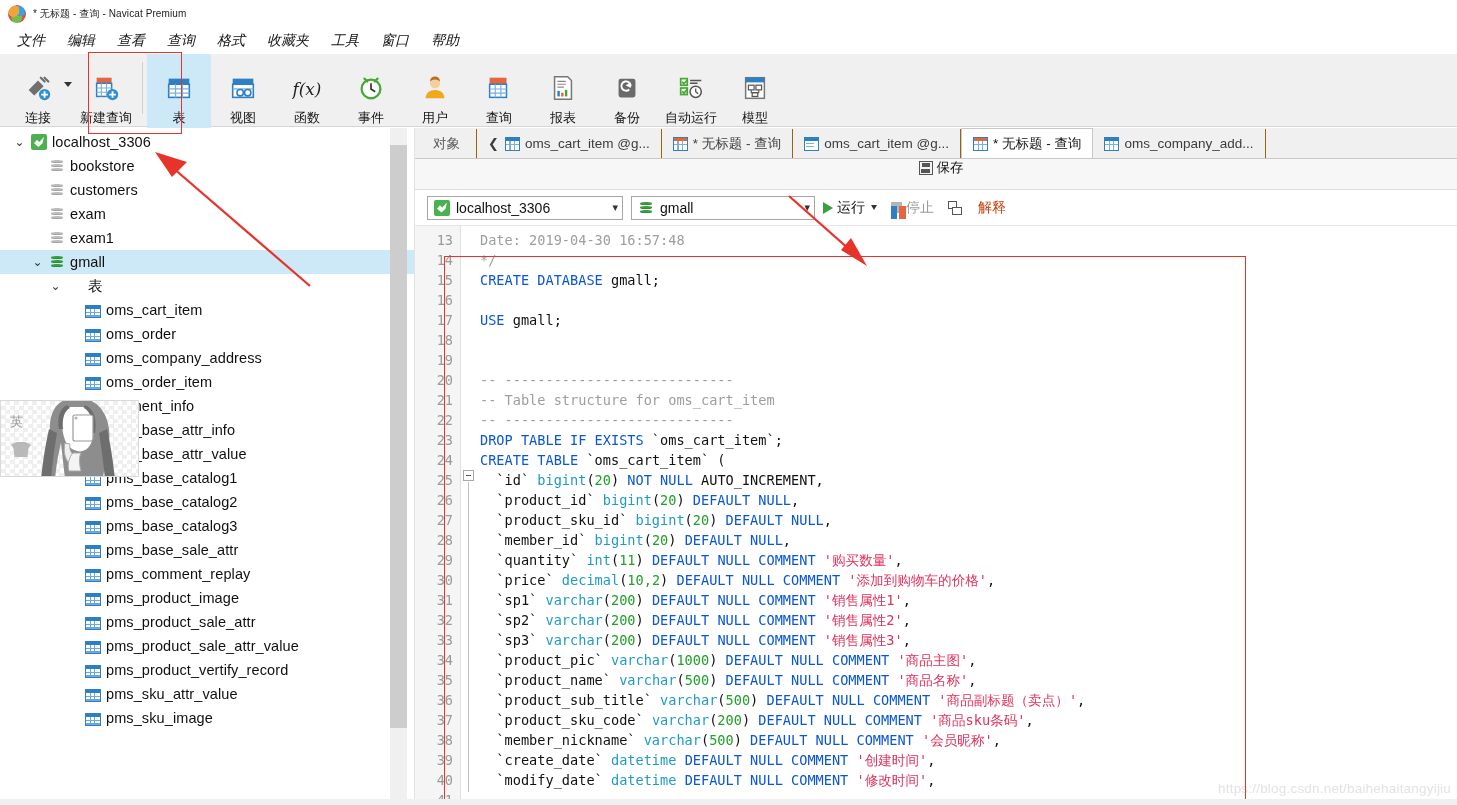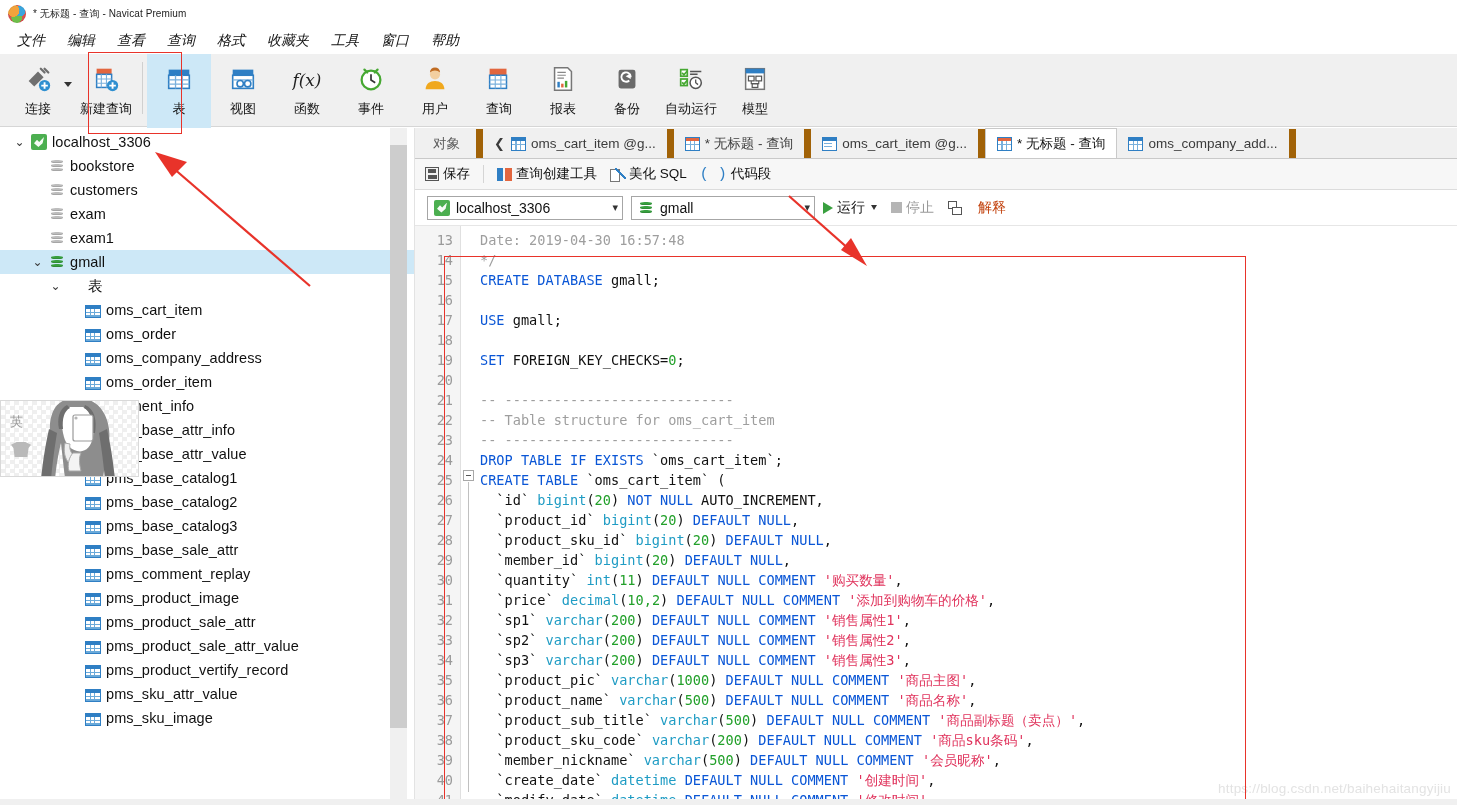--- a/index.html
+++ b/index.html
@@ -34,21 +34,21 @@
     font-size:14px; color:#121212; padding:2px 11px; cursor:default; white-space:nowrap;font-style:italic;
   }
 
   
   .toolbar {
     height:73px; background:#f0f0f0; border-bottom:1px solid #d6d6d6;
     display:flex; align-items:flex-start; padding-left:6px; position:relative;
   }
   .tb-item {
     width:64px; height:82px; display:flex; flex-direction:column;
-    align-items:center; justify-content:flex-start; padding-top:7px; gap:3px; cursor:default;
+    align-items:center; justify-content:center; padding-top:7px; gap:3px; cursor:default;
   }
   .tb-item .glyph { height:36px; display:flex; align-items:center; justify-content:center; }
   .tb-item .lbl { font-size:13px; color:#151515; white-space:nowrap; }
   .tb-item.sel { background:#cde8f7; }
   .tb-sep { width:1px; height:52px; background:#d0d0d0; margin:8px 4px 0 4px; }
   .tb-caret {
     align-self:flex-start; margin-top:28px; margin-left:-6px; margin-right:2px;
     width:0;height:0;border-left:4px solid transparent;border-right:4px solid transparent;
     border-top:5px solid #333;
   }
@@ -144,21 +144,21 @@
   
   .right { flex:1; display:flex; flex-direction:column; background:#fff; min-width:0; position:relative; }
 
   .tabbar {
     height:31px; background:#f0f0f0; display:flex; align-items:flex-end;
     border-bottom:1px solid #c9c9c9; padding-left:2px; overflow:hidden;
   }
   .tab {
     height:29px; display:flex; align-items:center; gap:5px; padding:0 11px;
     font-size:13.5px; color:#3c3c3c; white-space:nowrap; cursor:default;
-    background:#f0f0f0; border-right:7px solid #a16207;
+    background:#f0f0f0; border-right:1px solid #a16207;
   }
   .tab.objects { color:#5a5a5a; padding:0 16px; }
   .tab.active { background:#ffffff; border-top:1px solid #c9c9c9;
                 border-left:1px solid #c9c9c9; border-right:1px solid #c9c9c9;
                 height:31px; margin-bottom:-1px; color:#111; }
   .tab .lt { color:#3c3c3c; font-size:13px; margin-right:1px; }
 
   .tabicon { width:15px; height:14px; position:relative; flex:0 0 15px; }
   .ti-grid { border:1.3px solid #2f7fc4; background:#fff; }
   .ti-grid::before{ content:""; position:absolute; inset:0 0 auto 0; height:3.2px; background:#2f7fc4; }
@@ -180,21 +180,21 @@
   }
   .ti-qview { border:1.3px solid #2f7fc4; background:#fff; }
   .ti-qview::before{ content:""; position:absolute; inset:0 0 auto 0; height:3.2px; background:#2f7fc4; }
   .ti-qview::after{
     content:""; position:absolute; left:1px; right:4px; top:5px; height:1.4px;
     background:#79b0dc; box-shadow:0 3px 0 #79b0dc;
   }
 
   .subtoolbar {
     height:31px; background:#f7f7f7; border-bottom:1px solid #dcdcdc;
-    display:flex; align-items:center; gap:13px; padding-left:10px;
+    display:flex; align-items:center; gap:13px; padding-left:10px;flex-direction:column;
   }
   .stb { display:flex; align-items:center; gap:4px; font-size:13.5px; color:#111; cursor:default; white-space:nowrap;}
   .stb-sep { width:1px; height:18px; background:#d5d5d5; }
   .ic-save { width:14px;height:14px; background:#f2f2f2; border:1.3px solid #555; position:relative; }
   .ic-save::before{content:"";position:absolute;left:2px;top:1px;right:2px;height:4px;background:#555;}
   .ic-save::after{content:"";position:absolute;left:1.5px;bottom:1px;right:1.5px;height:4px;background:#555;}
   .ic-builder { width:15px;height:13px; position:relative; }
   .ic-builder::before{content:"";position:absolute;left:0;top:0;width:6px;height:13px;background:#2f7fc4;}
   .ic-builder::after{content:"";position:absolute;left:8px;top:0;width:7px;height:13px;background:#e2663f;}
   .ic-beautify { width:15px;height:13px; position:relative; }
@@ -738,21 +738,20 @@
           <div class="fold-box" style="top:244px"></div>
           <div class="fold-line" style="top:256px; height:310px"></div>
         </div>
         <div class="code" id="code">
             <div class="ln"><span class="c">Date: 2019-04-30 16:57:48</span></div>
             <div class="ln"><span class="c">*/</span></div>
             <div class="ln"><span class="k">CREATE DATABASE</span><span class="p"> gmall;</span></div>
             <div class="ln">&nbsp;</div>
             <div class="ln"><span class="k">USE</span><span class="p"> gmall;</span></div>
             <div class="ln">&nbsp;</div>
-            <div class="ln"><span class="k">SET</span><span class="p"> FOREIGN_KEY_CHECKS=</span><span class="n">0</span><span class="p">;</span></div>
             <div class="ln">&nbsp;</div>
             <div class="ln"><span class="c">-- ----------------------------</span></div>
             <div class="ln"><span class="c">-- Table structure for oms_cart_item</span></div>
             <div class="ln"><span class="c">-- ----------------------------</span></div>
             <div class="ln"><span class="k">DROP TABLE IF EXISTS</span><span class="p"> `oms_cart_item`;</span></div>
             <div class="ln"><span class="k">CREATE TABLE</span><span class="p"> `oms_cart_item` (</span></div>
             <div class="ln"><span class="p">  `id` </span><span class="t">bigint</span><span class="p">(</span><span class="n">20</span><span class="p">) </span><span class="k">NOT NULL</span><span class="p"> AUTO_INCREMENT,</span></div>
             <div class="ln"><span class="p">  `product_id` </span><span class="t">bigint</span><span class="p">(</span><span class="n">20</span><span class="p">) </span><span class="k">DEFAULT NULL</span><span class="p">,</span></div>
             <div class="ln"><span class="p">  `product_sku_id` </span><span class="t">bigint</span><span class="p">(</span><span class="n">20</span><span class="p">) </span><span class="k">DEFAULT NULL</span><span class="p">,</span></div>
             <div class="ln"><span class="p">  `member_id` </span><span class="t">bigint</span><span class="p">(</span><span class="n">20</span><span class="p">) </span><span class="k">DEFAULT NULL</span><span class="p">,</span></div>

